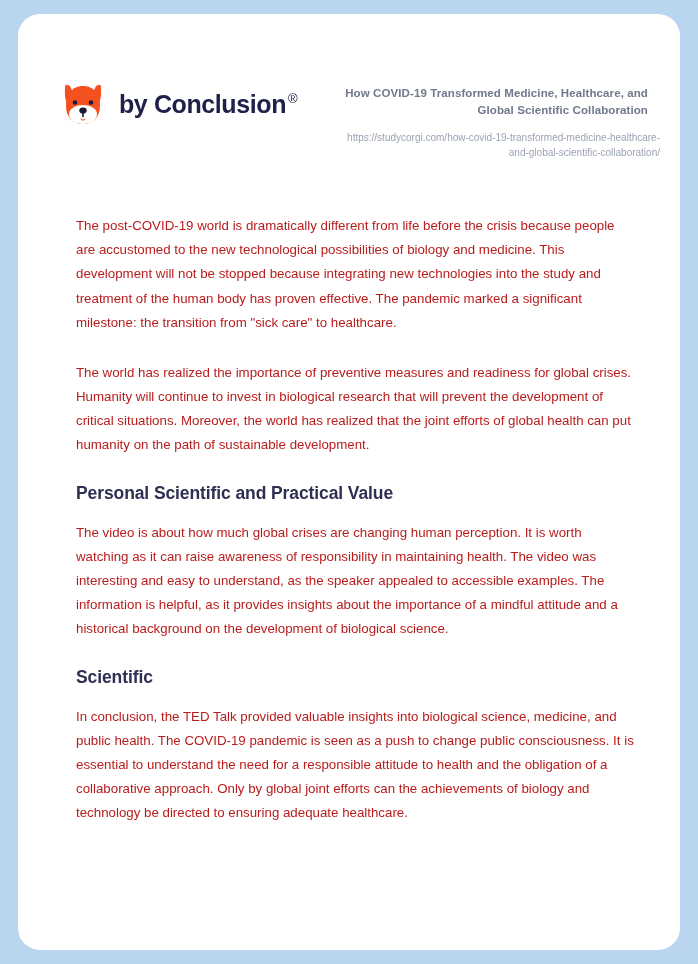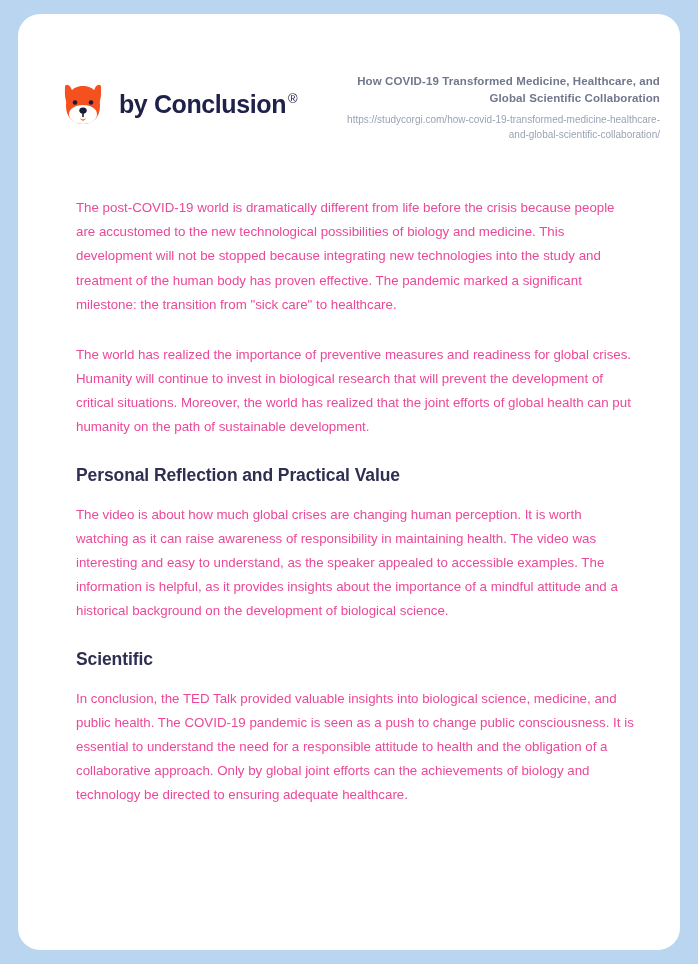--- a/index.html
+++ b/index.html
@@ -63,38 +63,38 @@
     flex: 0 1 auto;
     max-width: 332px;
     padding-top: 2px;
   }
   .doc-title {
     font-size: 11.5px;
     font-weight: bold;
     color: #70788c;
     line-height: 1.45;
     letter-spacing: 0.1px;
-    margin: 0;
+    margin: 12px;
   }
   .doc-url {
     font-size: 10px;
     color: #9aa3b4;
     line-height: 1.5;
     margin: 6px 0 16px 0;
     word-break: break-word;
   }
   
   .doc-body {
     padding: 0 44px 0 58px;
     margin-top: 38px;
   }
   .doc-body p {
     font-size: 13.3px;
     line-height: 1.81;
-    color: #ec4899;
+    color: #b91c1c;
     margin: 0 0 26px 0;
     text-align: left;
   }
   .doc-body h2 {
     font-size: 17.5px;
     font-weight: bold;
     color: #2f2f52;
     margin: 0 0 17px 0;
     letter-spacing: -0.1px;
   }
@@ -126,19 +126,19 @@
     <div class="header-meta">
       <div class="doc-title">How COVID-19 Transformed Medicine, Healthcare, and Global Scientific Collaboration</div>
       <div class="doc-url">https://studycorgi.com/how-covid-19-transformed-medicine-healthcare-and-global-scientific-collaboration/</div>
     </div>
 
   </div>
 
   <div class="doc-body" id="doc-body">
       <p>The post-COVID-19 world is dramatically different from life before the crisis because people are accustomed to the new technological possibilities of biology and medicine. This development will not be stopped because integrating new technologies into the study and treatment of the human body has proven effective. The pandemic marked a significant milestone: the transition from "sick care" to healthcare.</p>
       <p>The world has realized the importance of preventive measures and readiness for global crises. Humanity will continue to invest in biological research that will prevent the development of critical situations. Moreover, the world has realized that the joint efforts of global health can put humanity on the path of sustainable development.</p>
-      <h2>Personal Reflection and Practical Value</h2>
+      <h2>Personal Scientific and Practical Value</h2>
       <p>The video is about how much global crises are changing human perception. It is worth watching as it can raise awareness of responsibility in maintaining health. The video was interesting and easy to understand, as the speaker appealed to accessible examples. The information is helpful, as it provides insights about the importance of a mindful attitude and a historical background on the development of biological science.</p>
       <h2>Scientific</h2>
       <p>In conclusion, the TED Talk provided valuable insights into biological science, medicine, and public health. The COVID-19 pandemic is seen as a push to change public consciousness. It is essential to understand the need for a responsible attitude to health and the obligation of a collaborative approach. Only by global joint efforts can the achievements of biology and technology be directed to ensuring adequate healthcare.</p>
     </div>
 
 </div>
 
 </body></html>

